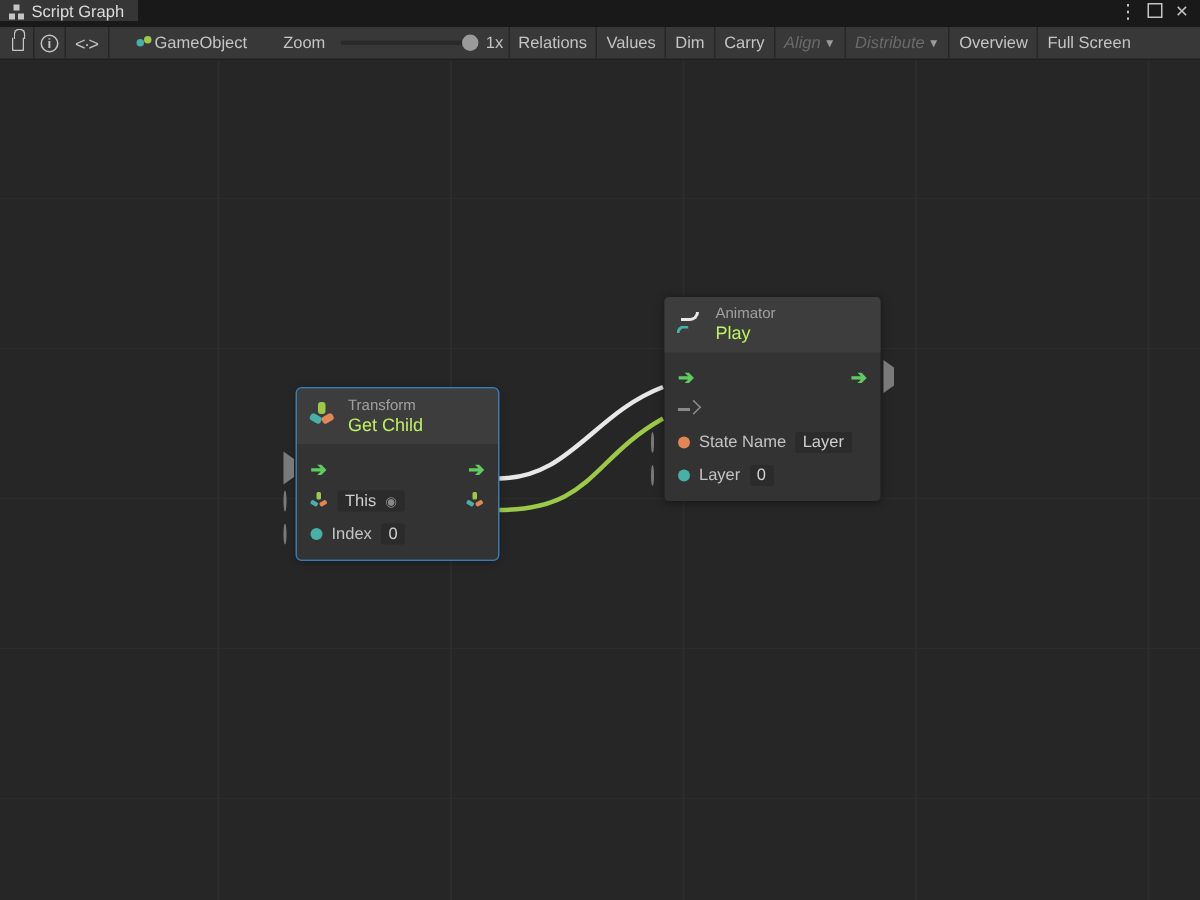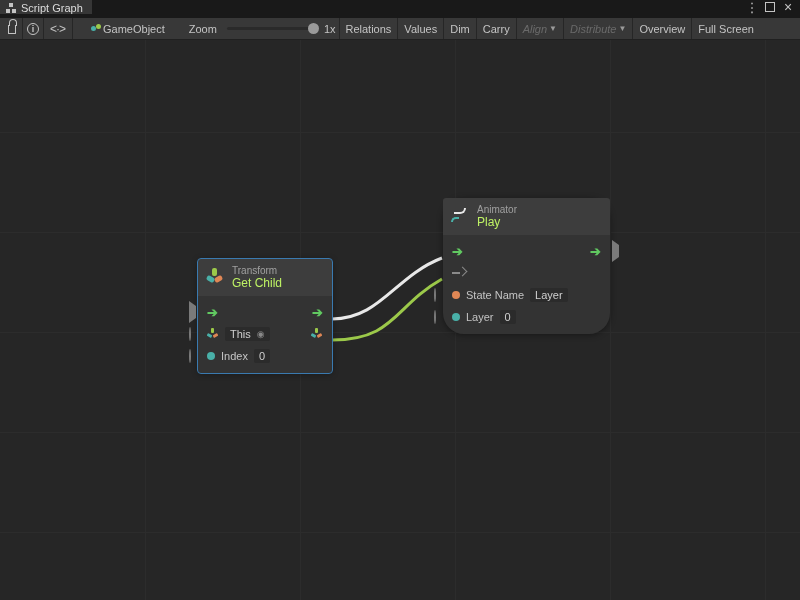--- a/index.html
+++ b/index.html
@@ -234,21 +234,21 @@
         <span class="port-left"><span class="port-circ"></span></span>
         <span class="in-content">
           <span class="dot dot-teal"></span>
           <span class="lab">Index</span>
           <span class="fld">0</span>
         </span>
       </div>
     </div>
   </div>
 
-  <div class="node" style="left:443px;top:158px;width:167px;border-radius:21px;">
+  <div class="node" style="left:443px;top:158px;width:144px;">
     <div class="node-header">
       <div class="anim-icon">
         <span class="anim-swirl1"></span>
           <span class="anim-swirl2"></span>
       </div>
       <div class="hdr-titles">
         <span class="hdr-over">Animator</span>
         <span class="hdr-title">Play</span>
       </div>
     </div>

